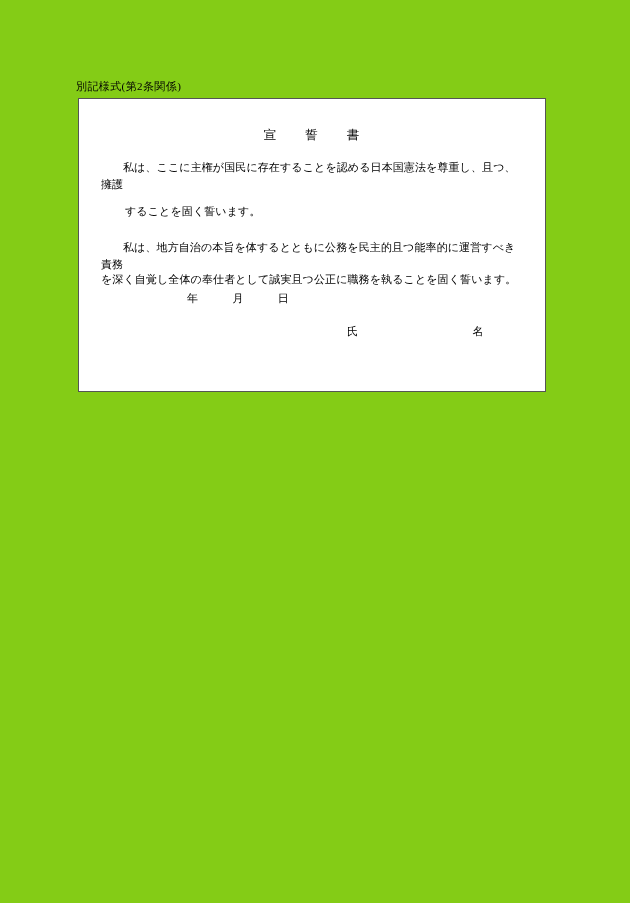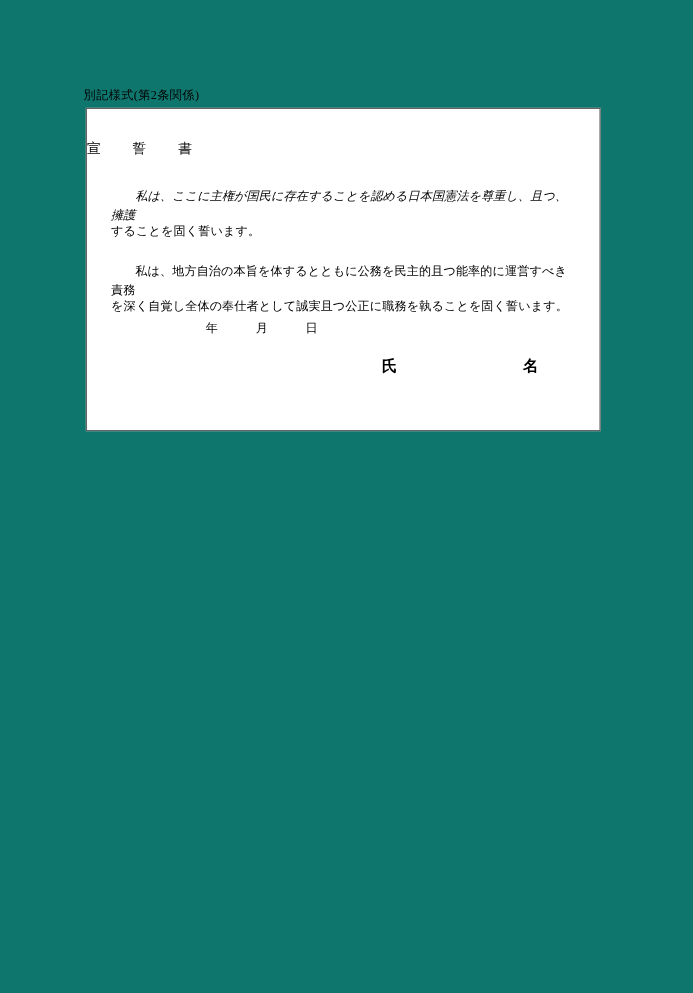--- a/index.html
+++ b/index.html
@@ -11,21 +11,21 @@
     height: 903px;
     background: #ffffff;
     font-family: "Liberation Serif", "DejaVu Serif", serif;
     color: #000000;
     position: relative;
     overflow: hidden;
   }
   .page {
     position: absolute;
     inset: 0;
-    background: #0f766e;
+    background: #84cc16;
   }
   .form-label {
     position: absolute;
     left: 76px;
     top: 79px;
     font-size: 11px;
     letter-spacing: 0.4px;
     white-space: nowrap;
   }
   .doc-box {
@@ -36,59 +36,59 @@
     height: 294px;
     border: 1px solid #555555;
     box-sizing: border-box;
     background: #ffffff;
   }
   .doc-title {
     position: absolute;
     left: 0;
     right: 0;
     top: 28px;
+    text-align: center;
     font-size: 12.5px;
     letter-spacing: 1px;
   }
   .doc-title .sp {
     display: inline-block;
     width: 28px;
   }
   .para {
     position: absolute;
     left: 22px;
     right: 20px;
     font-size: 11px;
     line-height: 17px;
     letter-spacing: 0.1px;
   }
   .para .indent {
     display: inline-block;
     width: 22px;
   }
-  .p1-l1 { top: 72px; font-style: italic; }
-  .p1-l2 { top: 104px; }
+  .p1-l1 { top: 60px; }
+  .p1-l2 { top: 104px; margin-left: 24px; }
   .p2-l1 { top: 140px; }
   .p2-l2 { top: 172px; }
   .date-line {
     position: absolute;
     left: 108px;
     top: 192px;
     font-size: 11px;
     letter-spacing: 0.4px;
   }
   .date-line .gap-a { display: inline-block; width: 34px; }
   .date-line .gap-b { display: inline-block; width: 34px; }
   .name-line {
     position: absolute;
     left: 268px;
     top: 225px;
-    font-size: 14px;
+    font-size: 11px;
     letter-spacing: 0.4px;
-    font-weight: bold;
   }
   .name-line .gap-c { display: inline-block; width: 114px; }
 </style>
 </head>
 <body>
 
 <div class="page">
 
   <div class="form-label">別記様式(第2条関係)</div>
 

